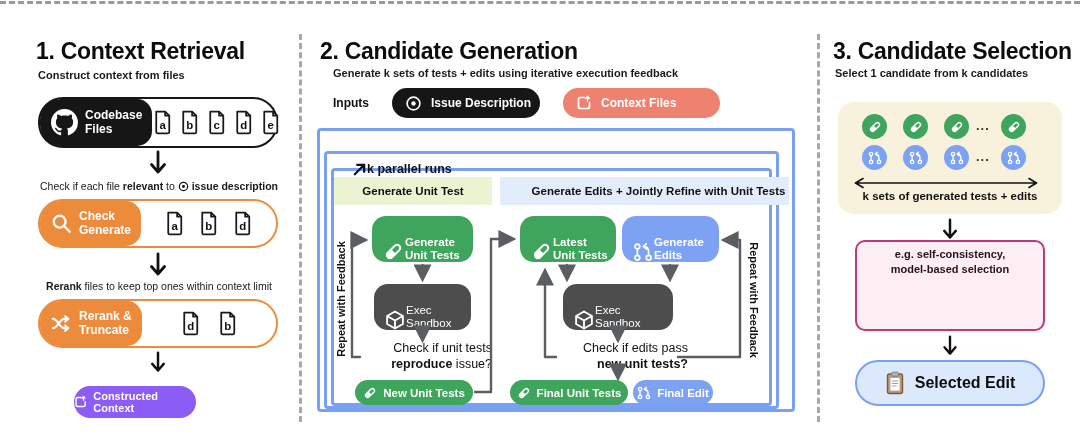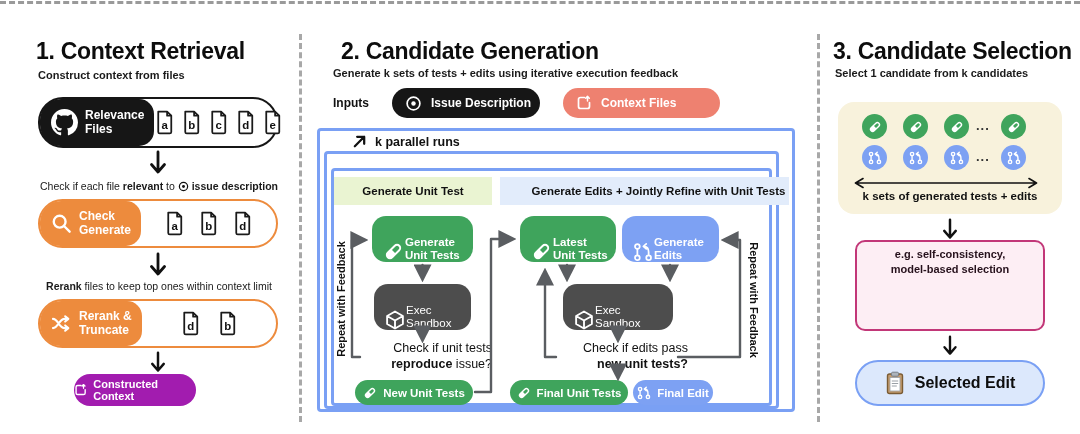--- a/index.html
+++ b/index.html
@@ -11,24 +11,24 @@
   .psub{position:absolute;font-weight:bold;font-size:11px;color:#1a1a1a;white-space:nowrap;}
   .bar{position:absolute;display:flex;align-items:stretch;background:#fff;border-radius:25px;box-sizing:border-box;}
   .bar.black{border:2.5px solid #161616;}
   .bar.orange{border:2.5px solid #ed8b3d;}
   .bar-label{display:flex;align-items:center;gap:7px;padding:0 10px 0 11px;border-radius:21px 15px 15px 21px;color:#fff;font-weight:bold;font-size:12px;line-height:1.12;}
   .bar-label.bgblack{background:#161616;}
   .bar-label.bgorange{background:#ed8b3d;}
   .files{flex:1;display:flex;align-items:center;justify-content:center;}
   .caption{position:absolute;font-size:10.5px;font-weight:400;color:#1a1a1a;text-align:center;white-space:nowrap;}
   .caption b{font-weight:bold;}
-  .opill{position:absolute;display:flex;align-items:center;justify-content:center;gap:6px;background:#a21caf;color:#fff;font-weight:bold;font-size:11px;border-radius:17px;}
+  .opill{position:absolute;display:flex;align-items:center;justify-content:center;gap:6px;background:#8b5cf6;color:#fff;font-weight:bold;font-size:11px;border-radius:17px;margin-top:12px;}
   .ipill{position:absolute;display:flex;align-items:center;gap:9px;color:#fff;font-weight:bold;font-size:12px;border-radius:16px;padding-left:13px;box-sizing:border-box;height:30px;}
   .stack{position:absolute;background:#fff;border:3px solid #7aa0f4;border-radius:4px;box-sizing:border-box;}
-  .plabel{position:absolute;display:flex;align-items:center;gap:8px;font-weight:bold;font-size:12.5px;color:#111;}
+  .plabel{position:absolute;display:flex;align-items:flex-start;font-weight:bold;font-size:12.5px;color:#111;margin-top:28px;}
   .hdr{position:absolute;height:28px;display:flex;align-items:center;justify-content:center;font-weight:bold;font-size:11.5px;color:#111;}
   .hdr.green{background:#eaf4d2;}
   .hdr.blue{background:#e2ecfb;padding-left:28px;}
   .fbox{position:absolute;border-radius:14px;display:flex;align-items:flex-end;gap:1px;padding-left:11px;box-sizing:border-box;color:#fff;}
   .fbox .t2{font-size:11.5px;font-weight:bold;line-height:1.15;}
   .fbox.green{background:#3fa45c;}
   .fbox.blue{background:#7da1f3;}
   .fbox.dark{background:#4d4d4d;}
   .fbox.dark .t2{font-weight:500;}
   .mpill{position:absolute;height:25px;border-radius:13px;display:flex;align-items:center;justify-content:center;gap:6px;color:#fff;font-weight:bold;font-size:11.5px;}
@@ -62,21 +62,21 @@
 
   <div class="ptitle" style="left:36px;top:38px">1. Context Retrieval</div>
   <div class="psub" style="left:38px;top:69px">Construct context from files</div>
 
   <div class="bar black" style="left:38px;top:97px;width:240px;height:51px">
     <div class="bar-label bgblack">
       <svg class="abs-none" width="27" height="27" viewBox="0 0 16 16">
           <path fill="#fff" d="M8 0C3.58 0 0 3.58 0 8c0 3.54 2.29 6.53 5.47 7.59.4.07.55-.17.55-.38 0-.19-.01-.82-.01-1.49-2.01.37-2.53-.49-2.69-.94-.09-.23-.48-.94-.82-1.13-.28-.15-.68-.52-.01-.53.63-.01 1.08.58 1.23.82.72 1.21 1.87.87 2.33.66.07-.52.28-.87.51-1.07-1.78-.2-3.64-.89-3.64-3.95 0-.87.31-1.59.82-2.15-.08-.2-.36-1.02.08-2.12 0 0 .67-.21 2.2.82.64-.18 1.32-.27 2-.27s1.36.09 2 .27c1.53-1.04 2.2-.82 2.2-.82.44 1.1.16 1.92.08 2.12.51.56.82 1.27.82 2.15 0 3.07-1.87 3.75-3.65 3.95.29.25.54.73.54 1.48 0 1.07-.01 1.93-.01 2.2 0 .21.15.46.55.38A8.01 8.01 0 0 0 16 8c0-4.42-3.58-8-8-8z"></path>
         </svg>
       <div>
-          <div>Relevance</div>
+          <div>Codebase</div>
           <div>Files</div>
         </div>
     </div>
     <div class="files" style="gap:6px">
       <svg width="21" height="25" viewBox="0 0 20 24">
           <path d="M4 1.5 H12.5 L16.5 5.5 V21 a1.5 1.5 0 0 1 -1.5 1.5 H5.5 A1.5 1.5 0 0 1 4 21 Z" fill="#fff" stroke="#1a1a1a" stroke-width="1.7" stroke-linejoin="round"></path>
           <path d="M12.5 1.5 V5.5 H16.5" fill="none" stroke="#1a1a1a" stroke-width="1.7" stroke-linejoin="round"></path>
           <text x="10.2" y="18.5" text-anchor="middle" font-size="11" font-weight="bold" fill="#111">a</text>
         </svg>
       <svg width="21" height="25" viewBox="0 0 20 24">
@@ -180,21 +180,21 @@
     </svg>
 
   <div class="opill" style="left:74px;top:374px;width:122px;height:32px">
     <svg width="14" height="14" viewBox="0 0 16 16">
         <path d="M8.5 2.5 H4.5 Q2.5 2.5 2.5 4.5 V11.5 Q2.5 13.5 4.5 13.5 H11.5 Q13.5 13.5 13.5 11.5 V7.5" fill="none" stroke="#fff" stroke-width="1.7" stroke-linecap="round"></path>
         <path d="M11.5 6 V1.6 M9.7 3.2 L11.5 1.4 L13.3 3.2" fill="none" stroke="#fff" stroke-width="1.5" stroke-linecap="round" stroke-linejoin="round"></path>
       </svg>
     <span>Constructed Context</span>
   </div>
 
-  <div class="ptitle" style="left:341px;top:38px">2. Candidate Generation</div>
+  <div class="ptitle" style="left:320px;top:38px">2. Candidate Generation</div>
   <div class="psub" style="left:333px;top:67px">Generate k sets of tests + edits using iterative execution feedback</div>
 
   <div class="abs" style="left:333px;top:96px;font-weight:bold;font-size:12px;color:#111">Inputs</div>
 
   <div class="ipill" style="left:392px;top:88px;width:148px;background:#161616">
     <svg width="17" height="17" viewBox="0 0 16 16">
         <circle cx="8" cy="8" r="6" fill="none" stroke="#fff" stroke-width="1.6"></circle>
         <circle cx="8" cy="8" r="2.1" fill="#fff"></circle>
       </svg>
     <span>Issue Description</span>

